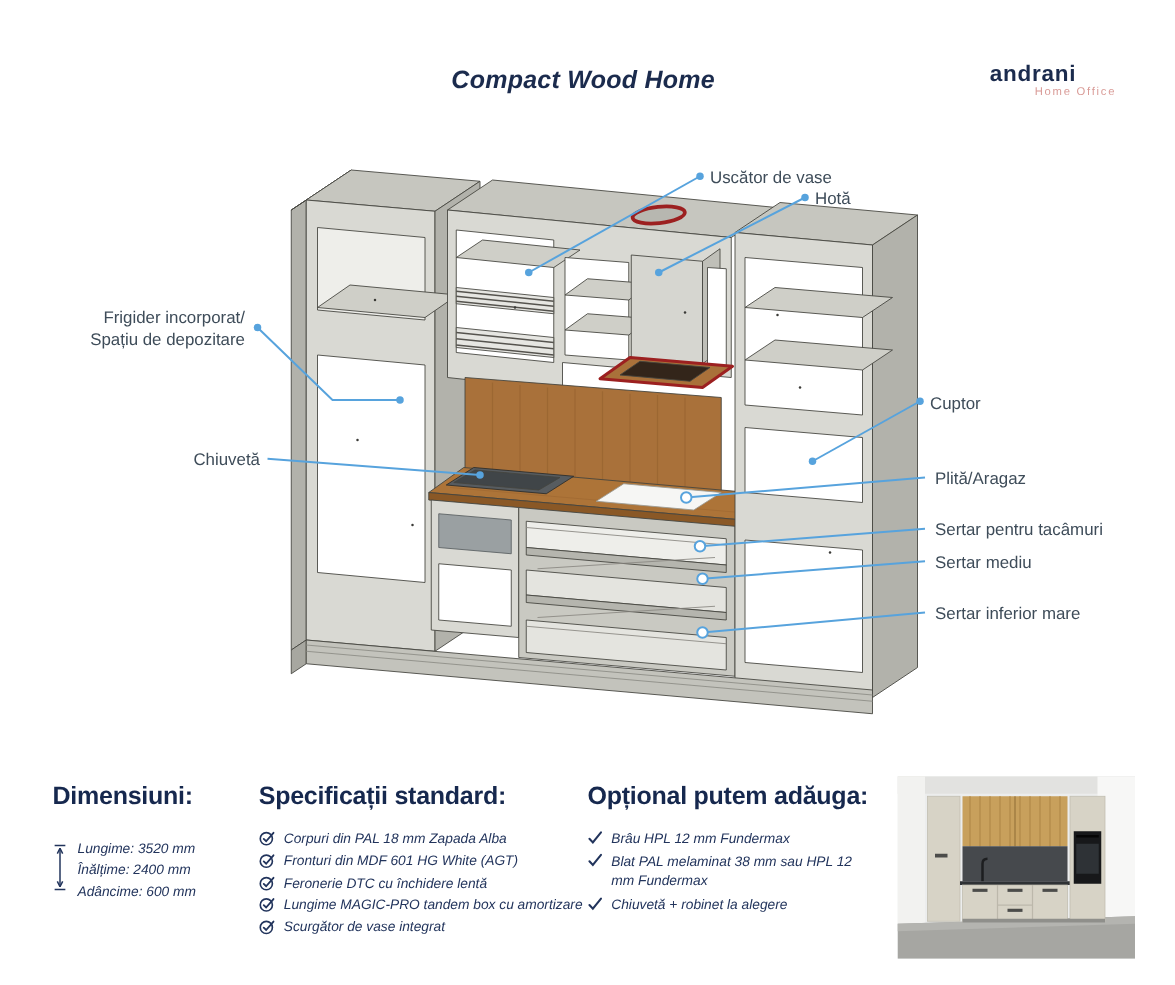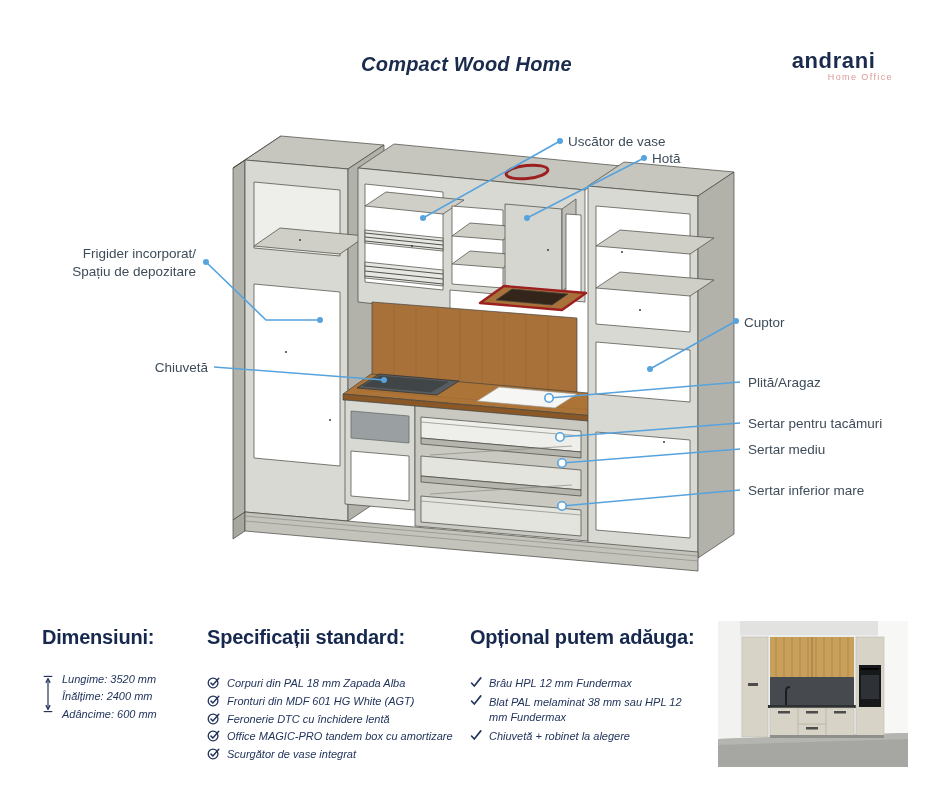--- a/index.html
+++ b/index.html
@@ -2,32 +2,32 @@
 <html><head>
 <meta charset="utf-8">
 <style>
   html,body{margin:0;padding:0;background:#ffffff;}
   .page{position:relative;width:933px;height:788px;background:#ffffff;overflow:hidden;
         font-family:"Liberation Sans",sans-serif;}
   
   .title{position:absolute;top:53px;left:0;width:100%;text-align:center;
          font-size:20px;font-weight:bold;font-style:italic;color:#1b2b4d;letter-spacing:.2px;}
   .brand{position:absolute;top:50px;right:40px;line-height:1;}
-  .brand-name{font-size:22px;font-weight:bold;color:#1b2b4d;letter-spacing:.6px;}
+  .brand-name{font-size:18px;font-weight:bold;color:#1b2b4d;letter-spacing:.6px;}
   .brand-tag{font-size:9px;color:#d99b97;letter-spacing:1.4px;margin-top:1px;padding-left:36px;}
   
   .diagram{position:absolute;left:0;top:95px;width:940px;height:525px;}
   .diagram text{font-size:13.5px;fill:#3e4c59;}
   
   .col-heading{font-size:20px;font-weight:bold;color:#16284e;letter-spacing:-.2px;margin:0;}
   .dims{position:absolute;left:42px;top:626px;width:165px;}
   .specs{position:absolute;left:207px;top:626px;width:265px;}
   .optional{position:absolute;left:470px;top:626px;width:245px;}
   .dims-body{display:flex;margin-top:24px;gap:8px;}
-  .itemlist{list-style:none;margin:28px 0 0;padding:0;}
+  .itemlist{list-style:none;margin:16px 0 0;padding:0;}
   .dims .itemlist{margin:0;}
   .itemlist li{display:flex;align-items:flex-start;gap:7px;
                font-size:11px;font-style:italic;color:#22345c;line-height:1.2;margin-bottom:4.6px;}
   .dims .itemlist li{margin-bottom:4.2px;}
   .ck{flex:0 0 auto;margin-top:-1px;}
   .photo{position:absolute;left:718px;top:621px;width:190px;height:146px;}
 </style>
 </head>
 <body>
 
@@ -267,21 +267,21 @@
             <circle cx="7" cy="8" r="5.6" stroke="#22345c" stroke-width="1.5" fill="none"></circle>
             <path d="M4.6 8.2 L6.8 10.4 L13.6 2.6" stroke="#22345c" stroke-width="1.7" fill="none" stroke-linecap="round"></path>
           </svg>
         <span>Feronerie DTC cu închidere lentă</span>
         </li>
       <li>
         <svg class="ck" width="13" height="13" viewBox="0 0 15 15">
             <circle cx="7" cy="8" r="5.6" stroke="#22345c" stroke-width="1.5" fill="none"></circle>
             <path d="M4.6 8.2 L6.8 10.4 L13.6 2.6" stroke="#22345c" stroke-width="1.7" fill="none" stroke-linecap="round"></path>
           </svg>
-        <span>Office MAGIC-PRO tandem box cu amortizare</span>
+        <span>Lungime MAGIC-PRO tandem box cu amortizare</span>
         </li>
       <li>
         <svg class="ck" width="13" height="13" viewBox="0 0 15 15">
             <circle cx="7" cy="8" r="5.6" stroke="#22345c" stroke-width="1.5" fill="none"></circle>
             <path d="M4.6 8.2 L6.8 10.4 L13.6 2.6" stroke="#22345c" stroke-width="1.7" fill="none" stroke-linecap="round"></path>
           </svg>
         <span>Scurgător de vase integrat</span>
         </li>
     </ul>
   </div>

